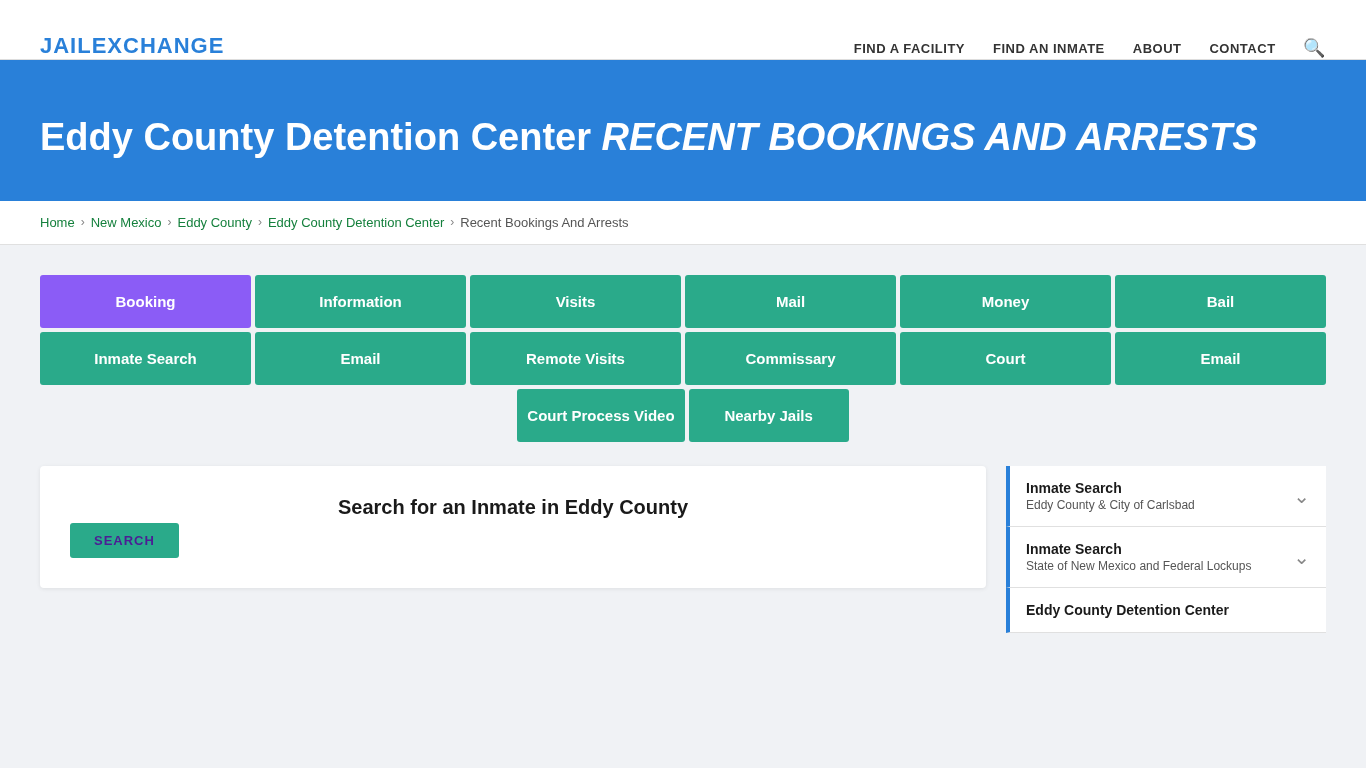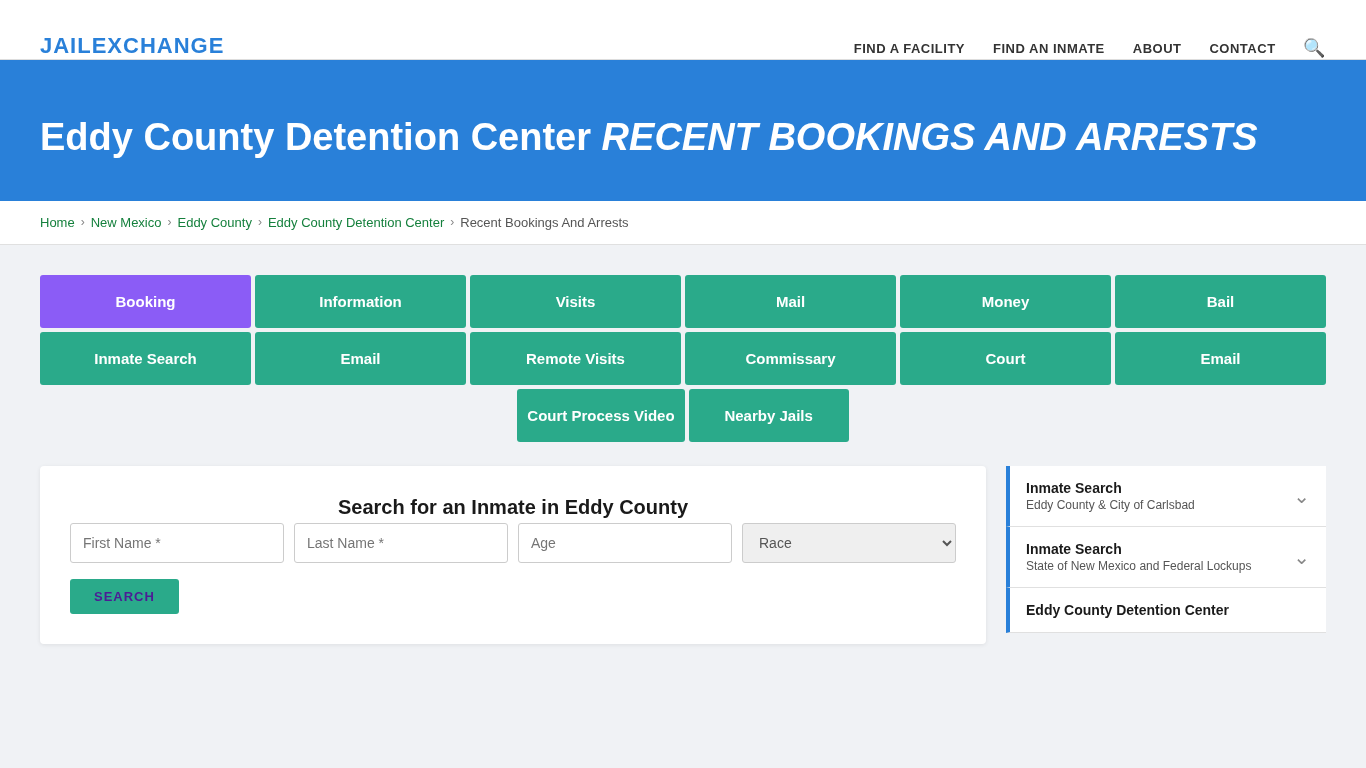--- a/index.html
+++ b/index.html
@@ -286,34 +286,20 @@
     <div class="btn-row centered">
       <button class="grid-btn">Court Process Video</button>
       <button class="grid-btn">Nearby Jails</button>
     </div>
   </div>
 
   <div class="content-row">
 
     <div class="search-box">
       <h2>Search for an Inmate in Eddy County</h2>
-      <div class="search-fields">
-        <input type="text" placeholder="First Name *" style="">
-        <input type="text" placeholder="Last Name *" style="">
-        <input type="text" placeholder="Age" style="">
-        <select>
-          <option>Race</option>
-          <option>White</option>
-          <option>Black</option>
-          <option>Hispanic</option>
-          <option>Asian</option>
-          <option>Native American</option>
-          <option>Other</option>
-        </select>
-      </div>
       <button class="search-btn">SEARCH</button>
     </div>
 
     <div class="sidebar">
       <div class="sidebar-item">
         <div class="item-text">
           <div class="item-title">Inmate Search</div>
           <div class="item-subtitle">Eddy County &amp; City of Carlsbad</div>
         </div>
         <span class="chevron">⌄</span>

